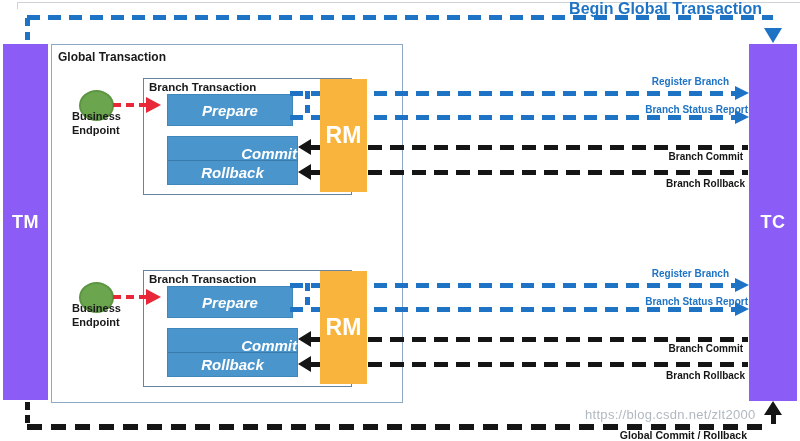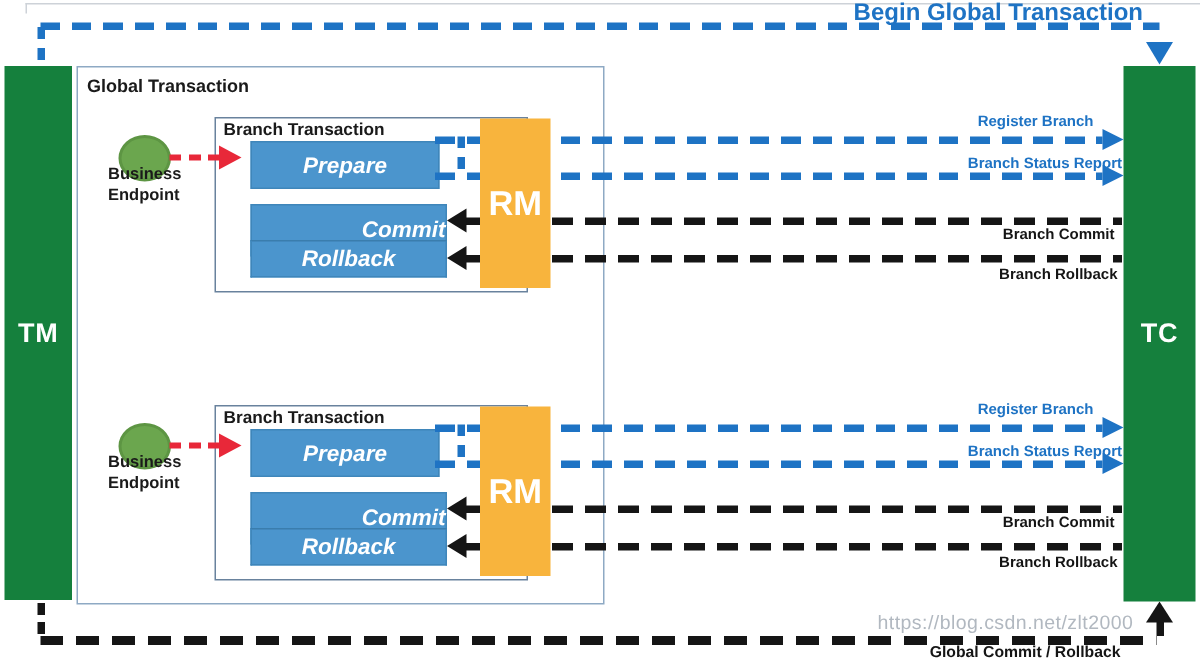--- a/index.html
+++ b/index.html
@@ -2,21 +2,21 @@
 <html><head>
 <meta charset="utf-8">
 <style>
   html,body{margin:0;padding:0;background:#fff;}
   #stage{
     position:relative;width:800px;height:441px;background:#ffffff;
     font-family:"Liberation Sans","DejaVu Sans",sans-serif;overflow:hidden;
   }
   .abs{position:absolute;}
   
-  .pillar{background:#15803d;display:flex;align-items:center;justify-content:center;
+  .pillar{background:#8b5cf6;display:flex;align-items:center;justify-content:center;
     color:#fff;font-weight:bold;font-size:18px;letter-spacing:.5px;}
   #tm{left:3px;top:44px;width:45px;height:356px;}
   #tc{left:749px;top:44px;width:48px;height:357px;}
   
   #frame-top{left:17px;top:2px;width:783px;height:1px;background:#cdd2d8;}
   #frame-tick{left:17px;top:2px;width:1px;height:7px;background:#cdd2d8;}
   
   #global-box{left:51px;top:44px;width:350px;height:357px;border:1px solid #8ea9c4;}
   #global-box .lbl{position:absolute;left:6px;top:5px;font-size:12px;font-weight:bold;color:#1a1a1a;}
   

